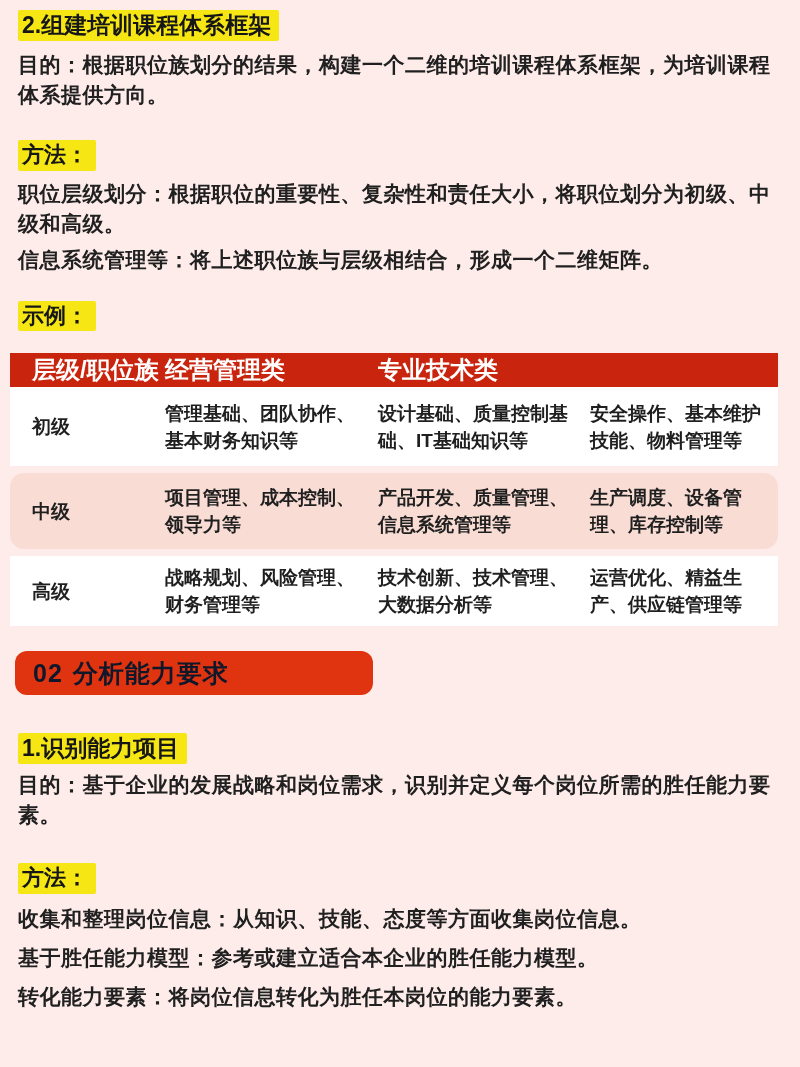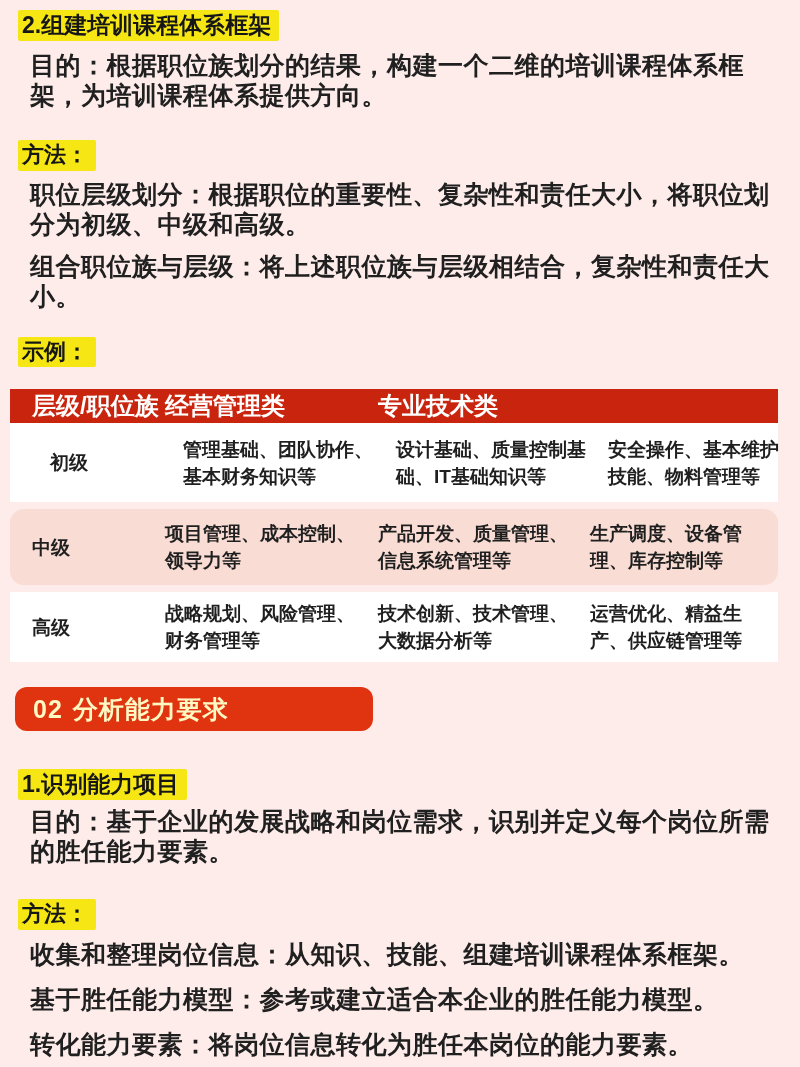--- a/index.html
+++ b/index.html
@@ -20,22 +20,22 @@
     font-weight: 700;
     padding: 2px 8px 3px 4px;
     border-radius: 2px;
     line-height: 1.15;
   }
   .h-main { font-size: 23px; }
   .h-label { font-size: 22px; }
 
   .blk-h1 { margin-top: 10px; }
   .para {
-    margin: 12px;
-    font-size: 25px;
+    margin: 0;
+    font-size: 21px;
     font-weight: 600;
     line-height: 30px;
     letter-spacing: 0.5px;
     color: #202020;
   }
   .p-purpose1 { margin-top: 9px; }
   .blk-method1 { margin-top: 30px; }
   .p-m1a { margin-top: 8px; }
   .p-m1b { margin-top: 6px; }
   .blk-example { margin-top: 26px; }
@@ -44,36 +44,36 @@
   .matrix { margin: 22px 0 0 -8px; width: 768px; }
   .trow { display: flex; align-items: center; }
   .thead {
     background: #c9250e;
     color: #ffffff;
     height: 34px;
     font-size: 24px;
     font-weight: 700;
   }
   .tbody-row { font-size: 19px; font-weight: 700; line-height: 27px; }
-  .row-junior { background: #ffffff; height: 79px; padding-left: 18px; }
+  .row-junior { background: #ffffff; height: 79px; }
   .row-middle { background: #f9ddd5; height: 76px; margin-top: 7px; border-radius: 14px; }
   .row-senior { background: #ffffff; height: 70px; margin-top: 7px; }
   .c1 { width: 155px; padding-left: 22px; box-sizing: border-box; flex: none; }
   .c2 { width: 213px; padding-right: 16px; box-sizing: border-box; flex: none; }
   .c3 { width: 212px; padding-right: 16px; box-sizing: border-box; flex: none; }
   .c4 { width: 188px; padding-right: 6px; box-sizing: border-box; flex: none; }
 
   
   .banner {
     margin: 25px 0 0 15px;
     width: 358px; height: 44px;
     background: #e03410;
     border-radius: 12px;
     display: flex; align-items: center;
-    color: #fef9c3;
+    color: #0f172a;
     font-weight: 700;
     font-size: 25px;
     box-sizing: border-box;
     padding-left: 18px;
   }
   .banner .num { letter-spacing: 1px; }
   .banner .btitle { margin-left: 10px; letter-spacing: 1px; }
 
   .blk-h2 { margin-top: 38px; }
   .p-purpose2 { margin-top: 6px; }
@@ -91,21 +91,21 @@
       <span class="hl h-main">2.组建培训课程体系框架</span>
     </div>
 
     <p class="para p-purpose1">目的：根据职位族划分的结果，构建一个二维的培训课程体系框架，为培训课程体系提供方向。</p>
 
     <div class="blk-method1">
       <span class="hl h-label">方法：</span>
     </div>
 
     <p class="para p-m1a">职位层级划分：根据职位的重要性、复杂性和责任大小，将职位划分为初级、中级和高级。</p>
-    <p class="para p-m1b">组合职位族与层级：将上述职位族与层级相结合，复杂性和责任大小。</p>
+    <p class="para p-m1b">信息系统管理等：将上述职位族与层级相结合，形成一个二维矩阵。</p>
 
     <div class="blk-example">
       <span class="hl h-label">示例：</span>
     </div>
 
     <div class="matrix">
       <div class="trow thead">
         <div class="c1">层级/职位族</div>
         <div class="c2">经营管理类</div>
         <div class="c3">专业技术类</div>
@@ -144,17 +144,17 @@
     <div class="blk-h2">
       <span class="hl h-main">1.识别能力项目</span>
     </div>
 
     <p class="para p-purpose2">目的：基于企业的发展战略和岗位需求，识别并定义每个岗位所需的胜任能力要素。</p>
 
     <div class="blk-method2">
       <span class="hl h-label">方法：</span>
     </div>
 
-    <p class="para p-m2 first">收集和整理岗位信息：从知识、技能、组建培训课程体系框架。</p>
+    <p class="para p-m2 first">收集和整理岗位信息：从知识、技能、态度等方面收集岗位信息。</p>
     <p class="para p-m2">基于胜任能力模型：参考或建立适合本企业的胜任能力模型。</p>
     <p class="para p-m2">转化能力要素：将岗位信息转化为胜任本岗位的能力要素。</p>
   </div>
 </div>
 
 </body></html>

